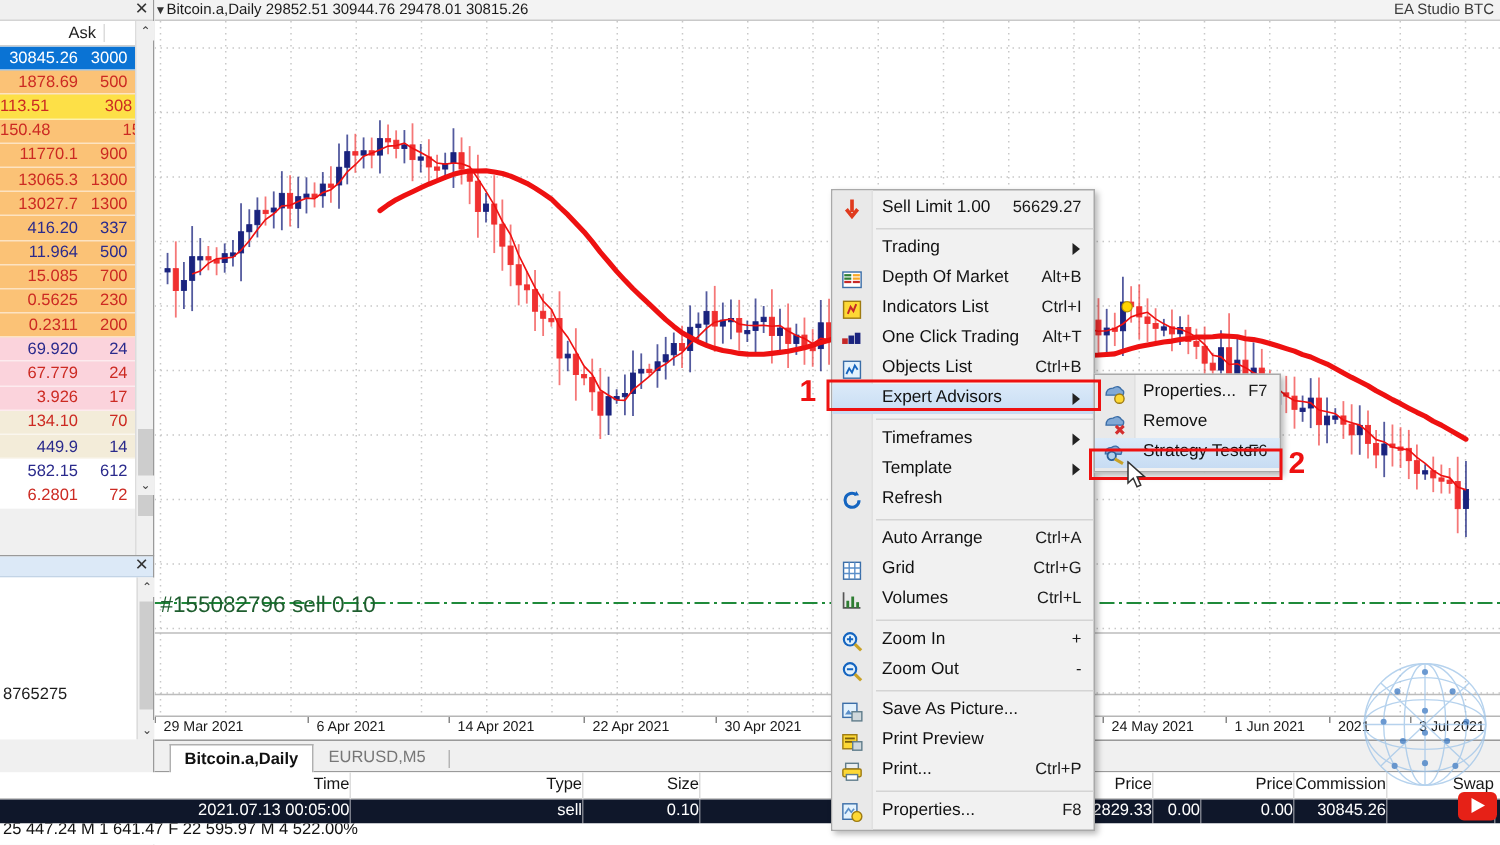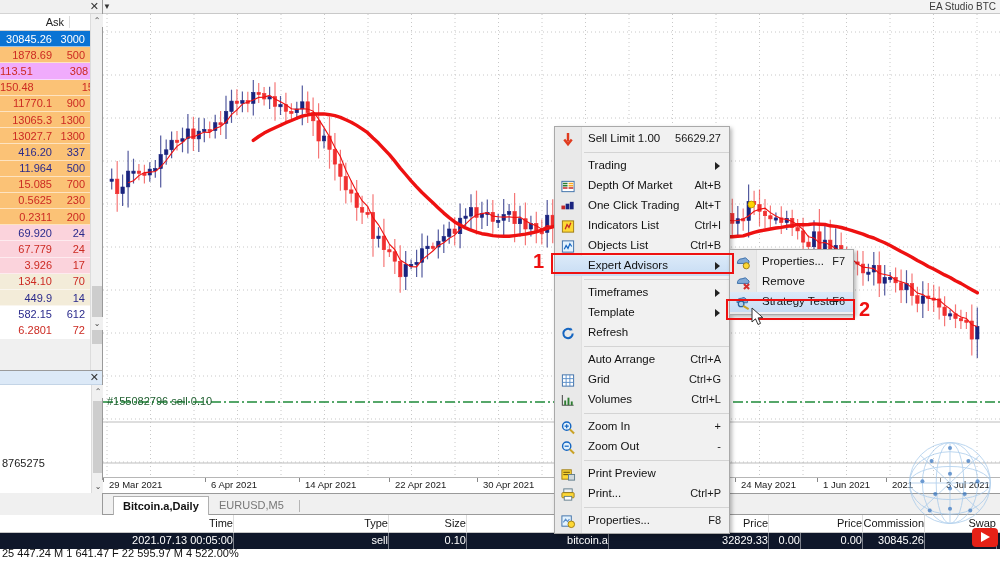--- a/index.html
+++ b/index.html
@@ -67,21 +67,21 @@
                  color: #1a1a1a; white-space: nowrap; }
   .chart-caret { position: absolute; left: 0px; top: 2px; font-size: 8px; color: #333; }
   .chart-watermark { position: absolute; right: 4px; top: 1px; font-size: 10px;
                      color: #3a3a3a; white-space: nowrap; }
   .chart-canvas { position: absolute; left: 0; top: 14px; width: 897px; height: 465px; }
   .chart-xaxis { position: absolute; left: 0; top: 477px; width: 897px; height: 16px;
                  background: #fff; border-top: 1px solid #b6b6b6; }
   .xlabel { position: absolute; top: 1px; font-size: 9.5px; color: #1a1a1a;
             white-space: nowrap; }
   .xtick { position: absolute; top: 0; width: 1px; height: 4px; background: #888; }
-  .order-label { position: absolute; font-size: 11px; color: #1f5e2f;
+  .order-label { position: absolute; font-size: 15px; color: #1f5e2f;
                  white-space: nowrap; }
 
   
   .tabs-bar { position: absolute; left: 103px; top: 493px; width: 897px; height: 22px;
               background: #f0f0f0; border-top: 1px solid #9a9a9a;
               border-bottom: 1px solid #9a9a9a; }
   .tab { position: absolute; top: 2px; height: 20px; font-size: 11px;
          line-height: 19px; padding: 0 9px; color: #2b2b2b; white-space: nowrap; }
   .tab.active { background: #ffffff; border: 1px solid #b0b0b0; border-bottom: none;
                 font-weight: bold; color: #111; }
@@ -164,21 +164,21 @@
     </div>
     <div class="mw-rows" id="mw-rows">
         <div class="mw-row" style="background: rgb(10, 115, 212);">
           <span class="c-ask" style="color: rgb(255, 255, 255);">30845.26</span>
           <span class="c-ex" style="color: rgb(255, 255, 255);">3000</span>
         </div>
         <div class="mw-row" style="background: rgb(251, 194, 118);">
           <span class="c-ask" style="color: rgb(204, 42, 34);">1878.69</span>
           <span class="c-ex" style="color: rgb(204, 42, 34);">500</span>
         </div>
-        <div class="mw-row" style="background: #f0abfc; gap: 32px;">
+        <div class="mw-row" style="background: #fde047; gap: 32px;">
           <span class="c-ask" style="color: rgb(204, 42, 34);">113.51</span>
           <span class="c-ex" style="color: rgb(204, 42, 34);">308</span>
         </div>
         <div class="mw-row" style="background: rgb(251, 194, 118); justify-content: space-between;">
           <span class="c-ask" style="color: rgb(204, 42, 34);">150.48</span>
           <span class="c-ex" style="color: rgb(204, 42, 34); margin-left: 43px;">1500</span>
         </div>
         <div class="mw-row" style="background: rgb(251, 194, 118);">
           <span class="c-ask" style="color: rgb(204, 42, 34);">11770.1</span>
           <span class="c-ex" style="color: rgb(204, 42, 34);">900</span>
@@ -258,20 +258,21 @@
       <div class="mw-arrow">⌃</div>
       <div class="nav-thumb"></div>
       <div class="mw-arrow" style="position:absolute;bottom:0;left:0;">⌄</div>
     </div>
   </div>
   <div class="left-bottom"></div>
 
   <div class="chart-wrap">
     <div class="chart-topbar">
       <span class="chart-caret">▼</span>
+      <span class="chart-title">Bitcoin.a,Daily  29852.51 30944.76 29478.01 30815.26</span>
       <span class="chart-watermark">EA Studio BTC</span>
     </div>
 
     <svg class="chart-canvas" id="chart-svg" viewBox="0 0 897 465" preserveAspectRatio="none">
         <line x1="4.0" y1="0" x2="4.0" y2="465" stroke="#c8c8c8" stroke-width="1" stroke-dasharray="1,3"></line>
         <line x1="47.5" y1="0" x2="47.5" y2="465" stroke="#c8c8c8" stroke-width="1" stroke-dasharray="1,3"></line>
         <line x1="91.0" y1="0" x2="91.0" y2="465" stroke="#c8c8c8" stroke-width="1" stroke-dasharray="1,3"></line>
         <line x1="134.5" y1="0" x2="134.5" y2="465" stroke="#c8c8c8" stroke-width="1" stroke-dasharray="1,3"></line>
         <line x1="178.0" y1="0" x2="178.0" y2="465" stroke="#c8c8c8" stroke-width="1" stroke-dasharray="1,3"></line>
         <line x1="221.5" y1="0" x2="221.5" y2="465" stroke="#c8c8c8" stroke-width="1" stroke-dasharray="1,3"></line>
@@ -759,34 +760,34 @@
               <rect x="2.5" y="8.8" width="5" height="1.6" fill="#c62828"></rect>
               <rect x="8.6" y="4" width="5" height="1.6" fill="#f9a825"></rect>
               <rect x="8.6" y="6.4" width="5" height="1.6" fill="#f9a825"></rect>
               <rect x="8.6" y="8.8" width="5" height="1.6" fill="#c62828"></rect>
             </svg></span>
           <span class="lbl">Depth Of Market</span>
           <span class="acc">Alt+B</span>
         </div>
         <div class="ctx-item">
           <span class="ico"><svg viewBox="0 0 16 16" width="16" height="15">
+              <rect x="2" y="2" width="12" height="12" fill="#fdd835" stroke="#9e7b12"></rect>
+              <path d="M5 11 L7 6 L9 9 L11 4" stroke="#c62828" stroke-width="1.4" fill="none"></path>
+            </svg></span>
+          <span class="lbl">Indicators List</span>
+          <span class="acc">Ctrl+I</span>
+        </div>
+        <div class="ctx-item">
+          <span class="ico"><svg viewBox="0 0 16 16" width="16" height="15">
               <rect x="1" y="7" width="4" height="4" fill="#c62828"></rect>
               <rect x="5.5" y="5" width="4" height="6" fill="#1a237e"></rect>
               <rect x="10" y="3" width="4" height="8" fill="#1a237e"></rect>
             </svg></span>
           <span class="lbl">One Click Trading</span>
           <span class="acc">Alt+T</span>
-        </div>
-        <div class="ctx-item">
-          <span class="ico"><svg viewBox="0 0 16 16" width="16" height="15">
-              <rect x="2" y="2" width="12" height="12" fill="#fdd835" stroke="#9e7b12"></rect>
-              <path d="M5 11 L7 6 L9 9 L11 4" stroke="#c62828" stroke-width="1.4" fill="none"></path>
-            </svg></span>
-          <span class="lbl">Indicators List</span>
-          <span class="acc">Ctrl+I</span>
         </div>
         <div class="ctx-item">
           <span class="ico"><svg viewBox="0 0 16 16" width="16" height="15">
               <rect x="2" y="2" width="12" height="12" fill="#e3f2fd" stroke="#3b6ea8"></rect>
               <path d="M4 11 L6 7 L8 10 L10 5 L12 8" stroke="#1565c0" stroke-width="1.3" fill="none"></path>
             </svg></span>
           <span class="lbl">Objects List</span>
           <span class="acc">Ctrl+B</span>
         </div>
         <div class="ctx-item hl">
@@ -847,20 +848,28 @@
               <circle cx="6.6" cy="6.6" r="4.4" fill="#e3f2fd" stroke="#1565c0" stroke-width="1.5"></circle>
               <path d="M10 10 L14.5 14.5" stroke="#c9a227" stroke-width="2.2"></path>
               <path d="M4.4 6.6 L8.8 6.6" stroke="#1565c0" stroke-width="1.3"></path>
             </svg></span>
           <span class="lbl">Zoom Out</span>
           <span class="acc">-</span>
         </div>
         <div class="ctx-sep"></div>
         <div class="ctx-item">
           <span class="ico"><svg viewBox="0 0 16 16" width="16" height="15">
+              <rect x="1.5" y="2" width="10" height="10" fill="#e3f2fd" stroke="#3b6ea8"></rect>
+              <path d="M3 10 L5.5 6.5 L7.5 9 L9 7.5 L10.2 10 Z" fill="#5b8fc9"></path>
+              <rect x="8" y="8" width="7" height="6.5" fill="#cfd8dc" stroke="#607d8b"></rect>
+            </svg></span>
+          <span class="lbl">Save As Picture...</span>
+        </div>
+        <div class="ctx-item">
+          <span class="ico"><svg viewBox="0 0 16 16" width="16" height="15">
               <rect x="1.5" y="3" width="10" height="10" fill="#fdd835" stroke="#9e7b12"></rect>
               <rect x="3" y="5" width="7" height="1.3" fill="#7a5f0a"></rect>
               <rect x="3" y="7.4" width="7" height="1.3" fill="#7a5f0a"></rect>
               <rect x="8.5" y="8" width="6.5" height="6" fill="#cfd8dc" stroke="#607d8b"></rect>
             </svg></span>
           <span class="lbl">Print Preview</span>
         </div>
         <div class="ctx-item">
           <span class="ico"><svg viewBox="0 0 16 16" width="16" height="15">
               <rect x="3.5" y="2" width="9" height="4" fill="#eceff1" stroke="#607d8b"></rect>

